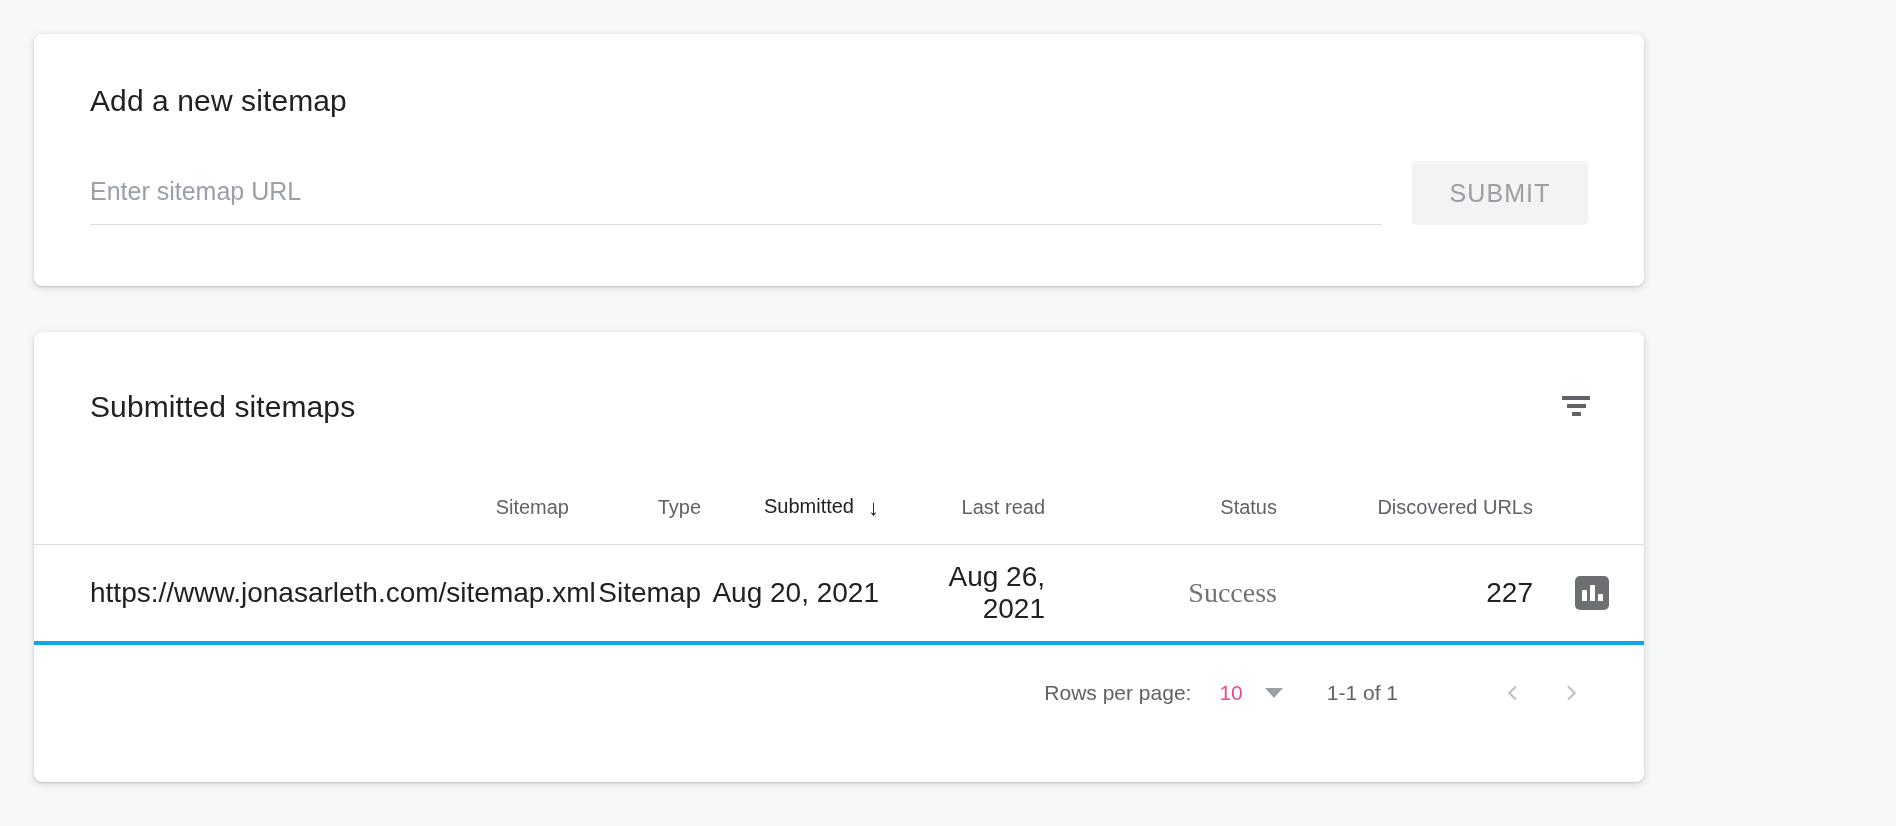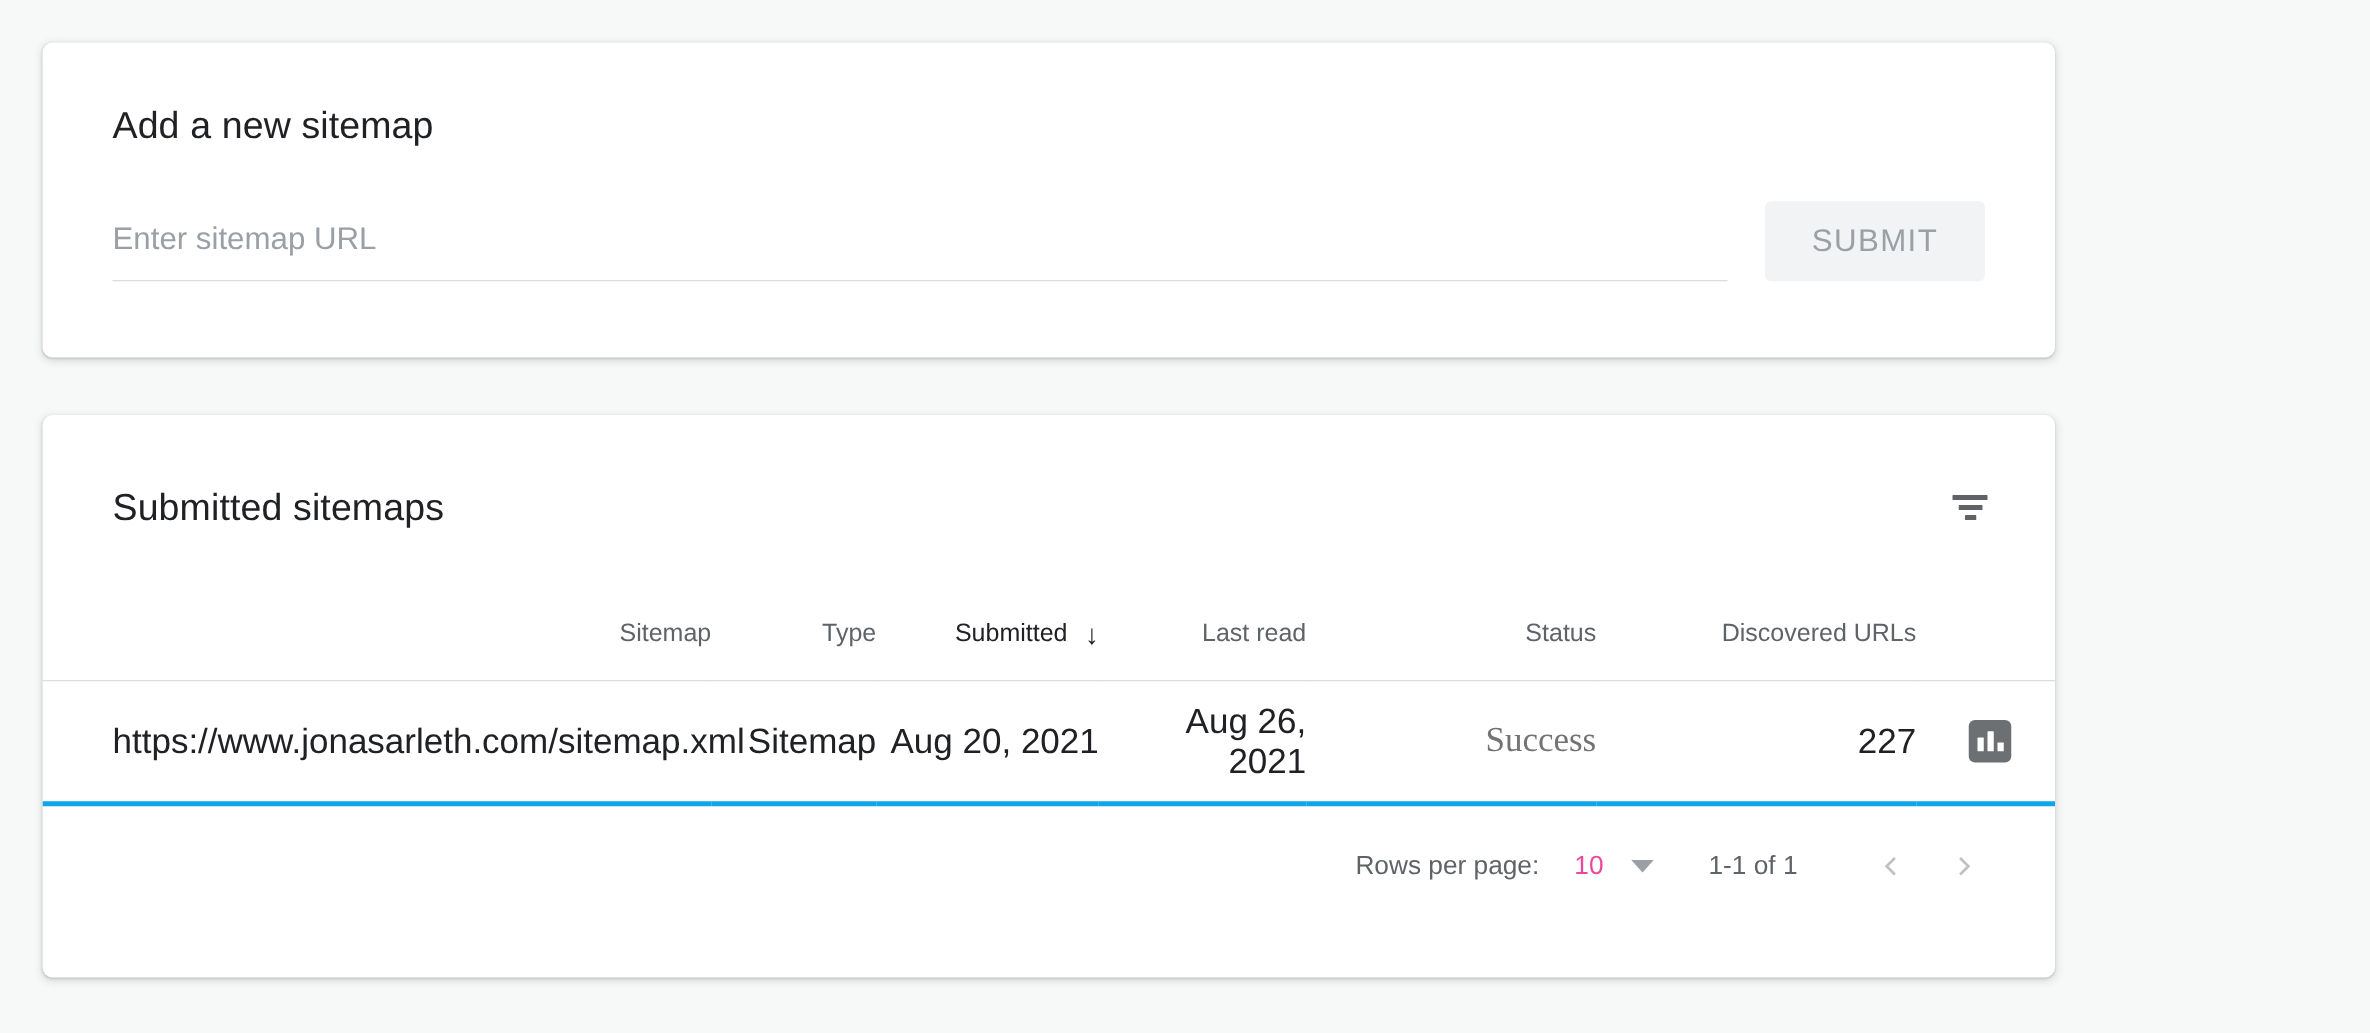--- a/index.html
+++ b/index.html
@@ -237,21 +237,21 @@
   .caret {
     width: 0;
     height: 0;
     border-left: 9px solid transparent;
     border-right: 9px solid transparent;
     border-top: 10px solid #9aa0a6;
     margin-right: 44px;
   }
   .range-label {
     color: #5f6368;
-    margin-right: 46px;
+    margin-right: 86px;
   }
   .page-arrow {
     border: none;
     background: transparent;
     width: 58px;
     height: 58px;
     display: inline-flex;
     align-items: center;
     justify-content: center;
     cursor: default;

